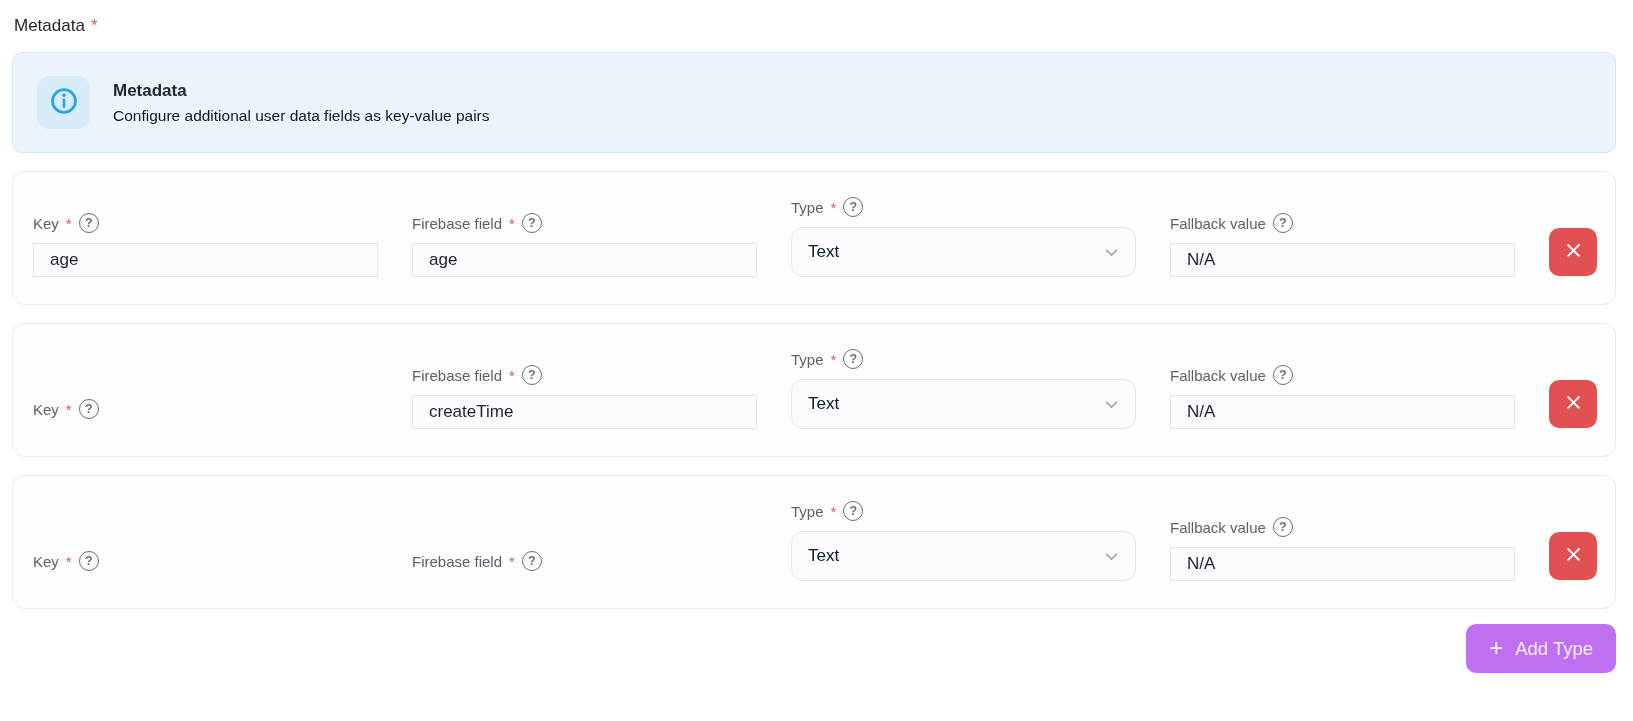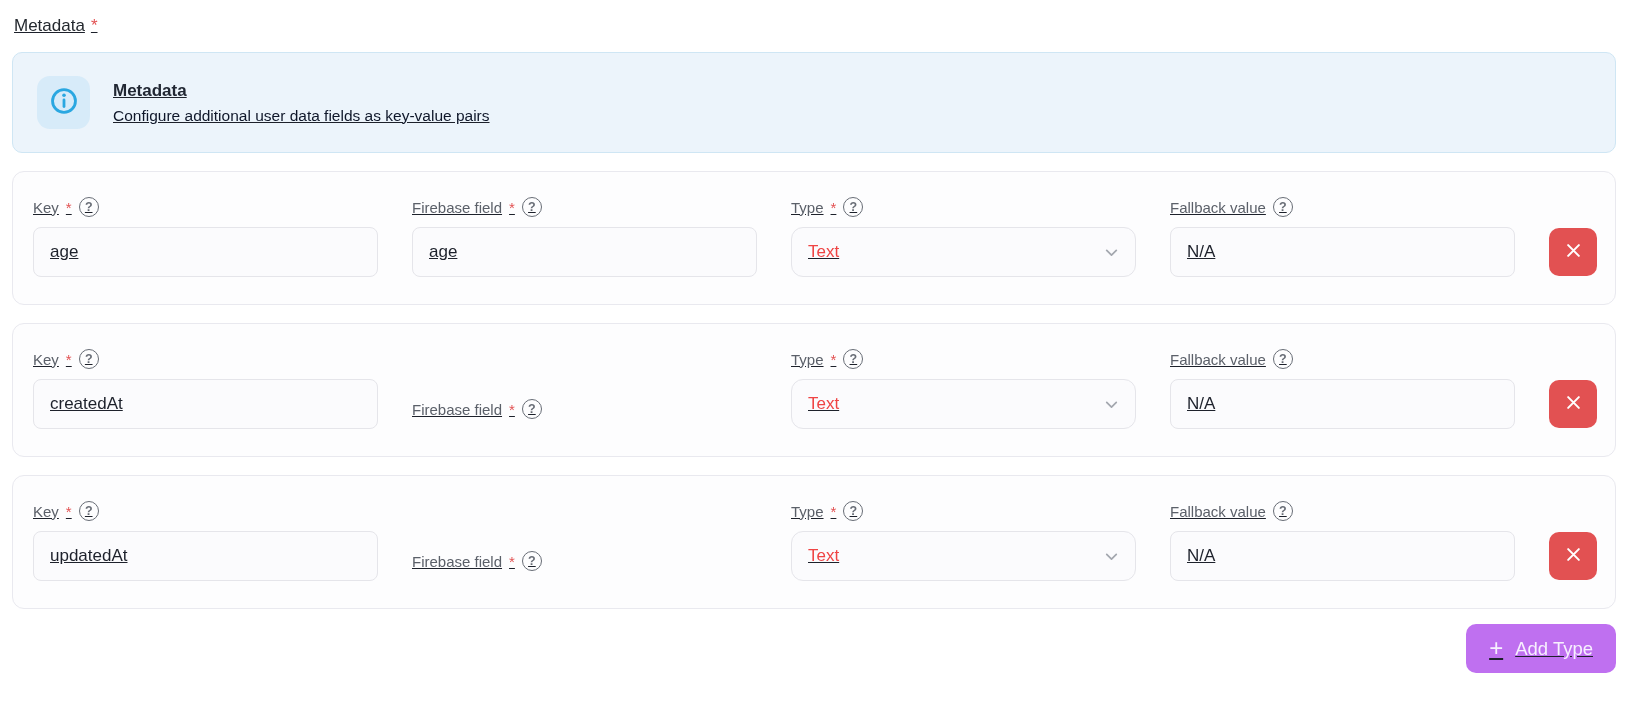--- a/index.html
+++ b/index.html
@@ -4,21 +4,21 @@
 <style>
   * { box-sizing: border-box; }
   html, body { margin: 0; padding: 0; }
   body {
     width: 1633px; height: 721px;
     background: #ffffff;
     font-family: "Liberation Sans", sans-serif;
     color: #1d212b;
     overflow: hidden;
   }
-  .page { padding: 12px 17px 0 12px; text-decoration: underline; }
+  .page { padding: 12px 17px 0 12px; }
 
   
   .field-heading {
     display: flex; align-items: baseline; gap: 6px;
     font-size: 17px; color: #24292f;
     padding: 4px 0 0 2px;
   }
   .req { color: #e25152; }
 
   
@@ -59,34 +59,34 @@
   }
   .help {
     width: 20px; height: 20px;
     border: 1.8px solid #686d76; border-radius: 50%;
     display: inline-flex; align-items: center; justify-content: center;
     font-size: 12.5px; font-weight: 700; color: #686d76;
     line-height: 1; cursor: pointer;
   }
 
   .text-input {
-    width: 100%; height: 50px;
-    border: 1px solid #e5e5ea; border-radius: 8px;
+    width: 100%; height: 34px;
+    border: 1px solid #e5e5ea; border-radius: 0;
     background: #fbfbfd;
     padding: 0 16px;
     font-size: 17px; color: #1d212b;
     font-family: "Liberation Sans", sans-serif;
     outline: none;
   }
   .select {
     width: 100%; height: 50px;
     border: 1px solid #e5e5ea; border-radius: 12px;
     background: #fbfbfd;
     padding: 0 15px 0 16px;
-    font-size: 17px; color: #ef4444;
+    font-size: 17px; color: #0f172a;
     display: flex; align-items: center; justify-content: space-between;
     cursor: pointer;
   }
   .chev { display: flex; align-items: center; color: #a3a7ae; }
 
   .delete-btn {
     flex: 0 0 48px;
     width: 48px; height: 48px;
     margin-bottom: 1px;
     border: none; border-radius: 10px;
@@ -187,28 +187,28 @@
   </div>
 
   <div class="card">
     <div class="row">
       <div class="col">
         <div class="label-row">
           <span>Key</span>
           <span class="req">*</span>
           <span class="help">?</span>
         </div>
-        <input class="text-input" type="text" value="createdAt" style="">
       </div>
       <div class="col">
         <div class="label-row">
           <span>Firebase field</span>
           <span class="req">*</span>
           <span class="help">?</span>
         </div>
+        <input class="text-input" type="text" value="createTime" style="">
       </div>
       <div class="col">
         <div class="label-row">
           <span>Type</span>
           <span class="req">*</span>
           <span class="help">?</span>
         </div>
         <div class="select">
           <span>Text</span>
           <span class="chev">
@@ -236,21 +236,20 @@
   </div>
 
   <div class="card">
     <div class="row">
       <div class="col">
         <div class="label-row">
           <span>Key</span>
           <span class="req">*</span>
           <span class="help">?</span>
         </div>
-        <input class="text-input" type="text" value="updatedAt" style="">
       </div>
       <div class="col">
         <div class="label-row">
           <span>Firebase field</span>
           <span class="req">*</span>
           <span class="help">?</span>
         </div>
       </div>
       <div class="col">
         <div class="label-row">

